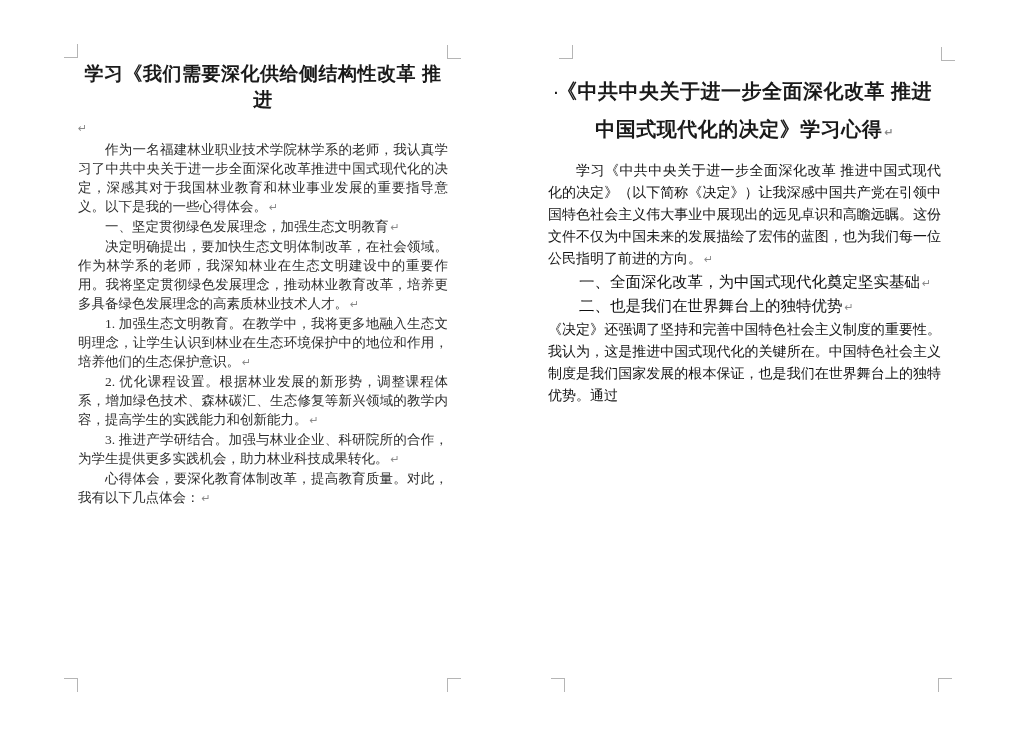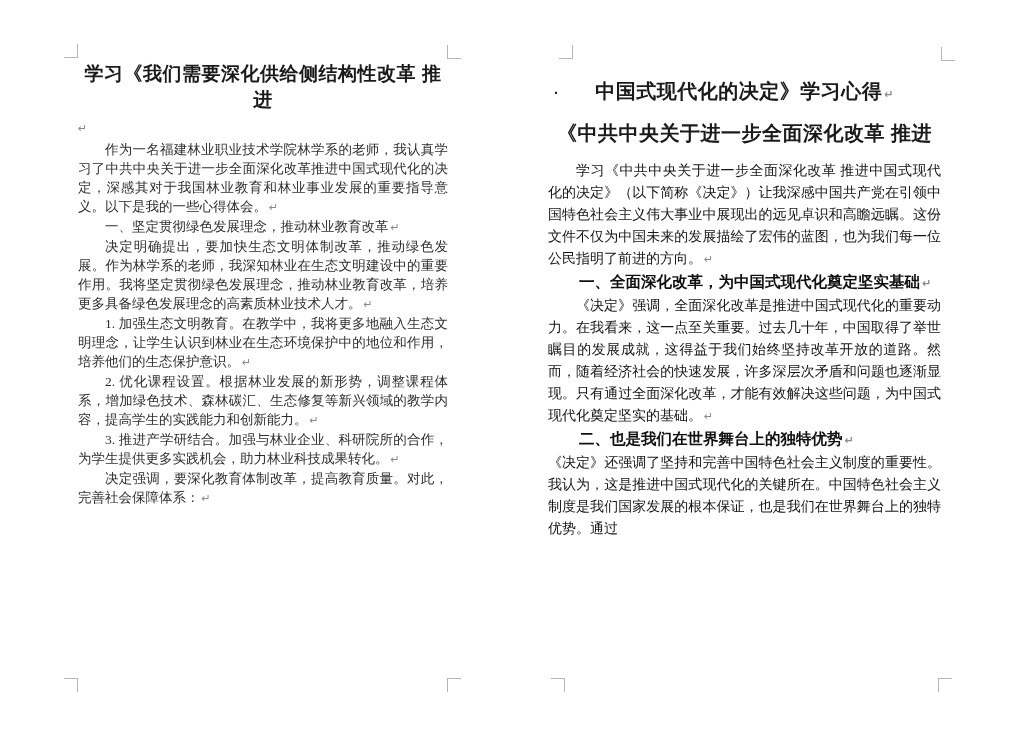--- a/index.html
+++ b/index.html
@@ -19,21 +19,21 @@
   .right-col .doc-title{font-size:20px;line-height:38px;margin:28px 0 8px 0;letter-spacing:.5px;position:relative;}
 
   .title-bullet{
     position:absolute;left:6px;top:2px;font-size:14px;font-weight:bold;color:#1a1a1a;
   }
 
   p{margin:0;text-align:justify;}
   .left-col p{font-size:13.5px;line-height:19px;}
   .right-col p{font-size:14px;line-height:22px;}
   .indent{text-indent:2em;}
-  .right-col .heading{font-weight:bold;font-size:15.5px;color:#101010;}
+  .right-col .heading{font-weight:normal;font-size:15.5px;color:#101010;}
   .left-col .heading{font-weight:normal;}
 
   .blank-line{height:27px;line-height:27px;}
   .pilcrow{color:#8a8a8a;font-size:11px;font-family:"DejaVu Sans",sans-serif;margin-left:2px;}
   .blank-line .pilcrow{margin-left:0;}
 
   
   .mark{position:absolute;width:13px;height:13px;border:0 solid #b5b5b5;}
   .m-tl{border-right-width:1px;border-bottom-width:1px;}
   .m-tr{border-left-width:1px;border-bottom-width:1px;}
@@ -56,35 +56,34 @@
   <div class="mark m-br" style="left:938px;top:678px;"></div>
 
   <section class="textcol left-col">
     <div class="doc-title">
       <div>学习《我们需要深化供给侧结构性改革 推进</div>
     </div>
 
     <div class="blank-line"><span class="pilcrow">↵</span></div>
 
     <p class="indent"><span>作为一名福建林业职业技术学院林学系的老师，我认真学习了中共中央关于进一步全面深化改革推进中国式现代化的决定，深感其对于我国林业教育和林业事业发展的重要指导意义。以下是我的一些心得体会。</span><span class="pilcrow">↵</span></p>
-    <p class="indent heading"><span>一、坚定贯彻绿色发展理念，推动林业教育改革</span><span class="pilcrow">↵</span></p>
-    <p class="indent"><span>决定明确提出，要加快生态文明体制改革，推动绿色发展。作为林学系的老师，我深知林业在生态文明建设中的重要作用。我将坚定贯彻绿色发展理念，推动林业教育改革，培养更多具备绿色发展理念的高素质林业技术人才。</span><span class="pilcrow">↵</span></p>
+    <p class="indent heading"><span>一、坚定贯彻绿色发展理念，加强生态文明教育</span><span class="pilcrow">↵</span></p>
+    <p class="indent"><span>决定明确提出，要加快生态文明体制改革，在社会领域。作为林学系的老师，我深知林业在生态文明建设中的重要作用。我将坚定贯彻绿色发展理念，推动林业教育改革，培养更多具备绿色发展理念的高素质林业技术人才。</span><span class="pilcrow">↵</span></p>
     <p class="indent"><span>1. 加强生态文明教育。在教学中，我将更多地融入生态文明理念，让学生认识到林业在生态环境保护中的地位和作用，培养他们的生态保护意识。</span><span class="pilcrow">↵</span></p>
     <p class="indent"><span>2. 优化课程设置。根据林业发展的新形势，调整课程体系，增加绿色技术、森林碳汇、生态修复等新兴领域的教学内容，提高学生的实践能力和创新能力。</span><span class="pilcrow">↵</span></p>
     <p class="indent"><span>3. 推进产学研结合。加强与林业企业、科研院所的合作，为学生提供更多实践机会，助力林业科技成果转化。</span><span class="pilcrow">↵</span></p>
-    <p class="indent"><span>决定强调，要深化教育体制改革，提高教育质量。对此，完善社会保障体系：</span><span class="pilcrow">↵</span></p>
+    <p class="indent"><span>心得体会，要深化教育体制改革，提高教育质量。对此，我有以下几点体会：</span><span class="pilcrow">↵</span></p>
   </section>
 
   <section class="textcol right-col">
     <div class="doc-title">
       <span class="title-bullet">·</span>
+      <div>《中共中央关于进一步全面深化改革 推进</div>
       <div><span>中国式现代化的决定》学习心得</span><span class="pilcrow">↵</span></div>
-      <div>《中共中央关于进一步全面深化改革 推进</div>
     </div>
 
     <p class="indent"><span>学习《中共中央关于进一步全面深化改革 推进中国式现代化的决定》（以下简称《决定》）让我深感中国共产党在引领中国特色社会主义伟大事业中展现出的远见卓识和高瞻远瞩。这份文件不仅为中国未来的发展描绘了宏伟的蓝图，也为我们每一位公民指明了前进的方向。</span><span class="pilcrow">↵</span></p>
     <p class="indent heading"><span>一、全面深化改革，为中国式现代化奠定坚实基础</span><span class="pilcrow">↵</span></p>
-    <p class="indent"><span>《决定》强调，全面深化改革是推进中国式现代化的重要动力。在我看来，这一点至关重要。过去几十年，中国取得了举世瞩目的发展成就，这得益于我们始终坚持改革开放的道路。然而，随着经济社会的快速发展，许多深层次矛盾和问题也逐渐显现。只有通过全面深化改革，才能有效解决这些问题，为中国式现代化奠定坚实的基础。</span><span class="pilcrow">↵</span></p>
     <p class="indent heading"><span>二、也是我们在世界舞台上的独特优势</span><span class="pilcrow">↵</span></p>
     <p><span>《决定》还强调了坚持和完善中国特色社会主义制度的重要性。我认为，这是推进中国式现代化的关键所在。中国特色社会主义制度是我们国家发展的根本保证，也是我们在世界舞台上的独特优势。通过</span></p>
   </section>
 
 </div>
 
 </body></html>

